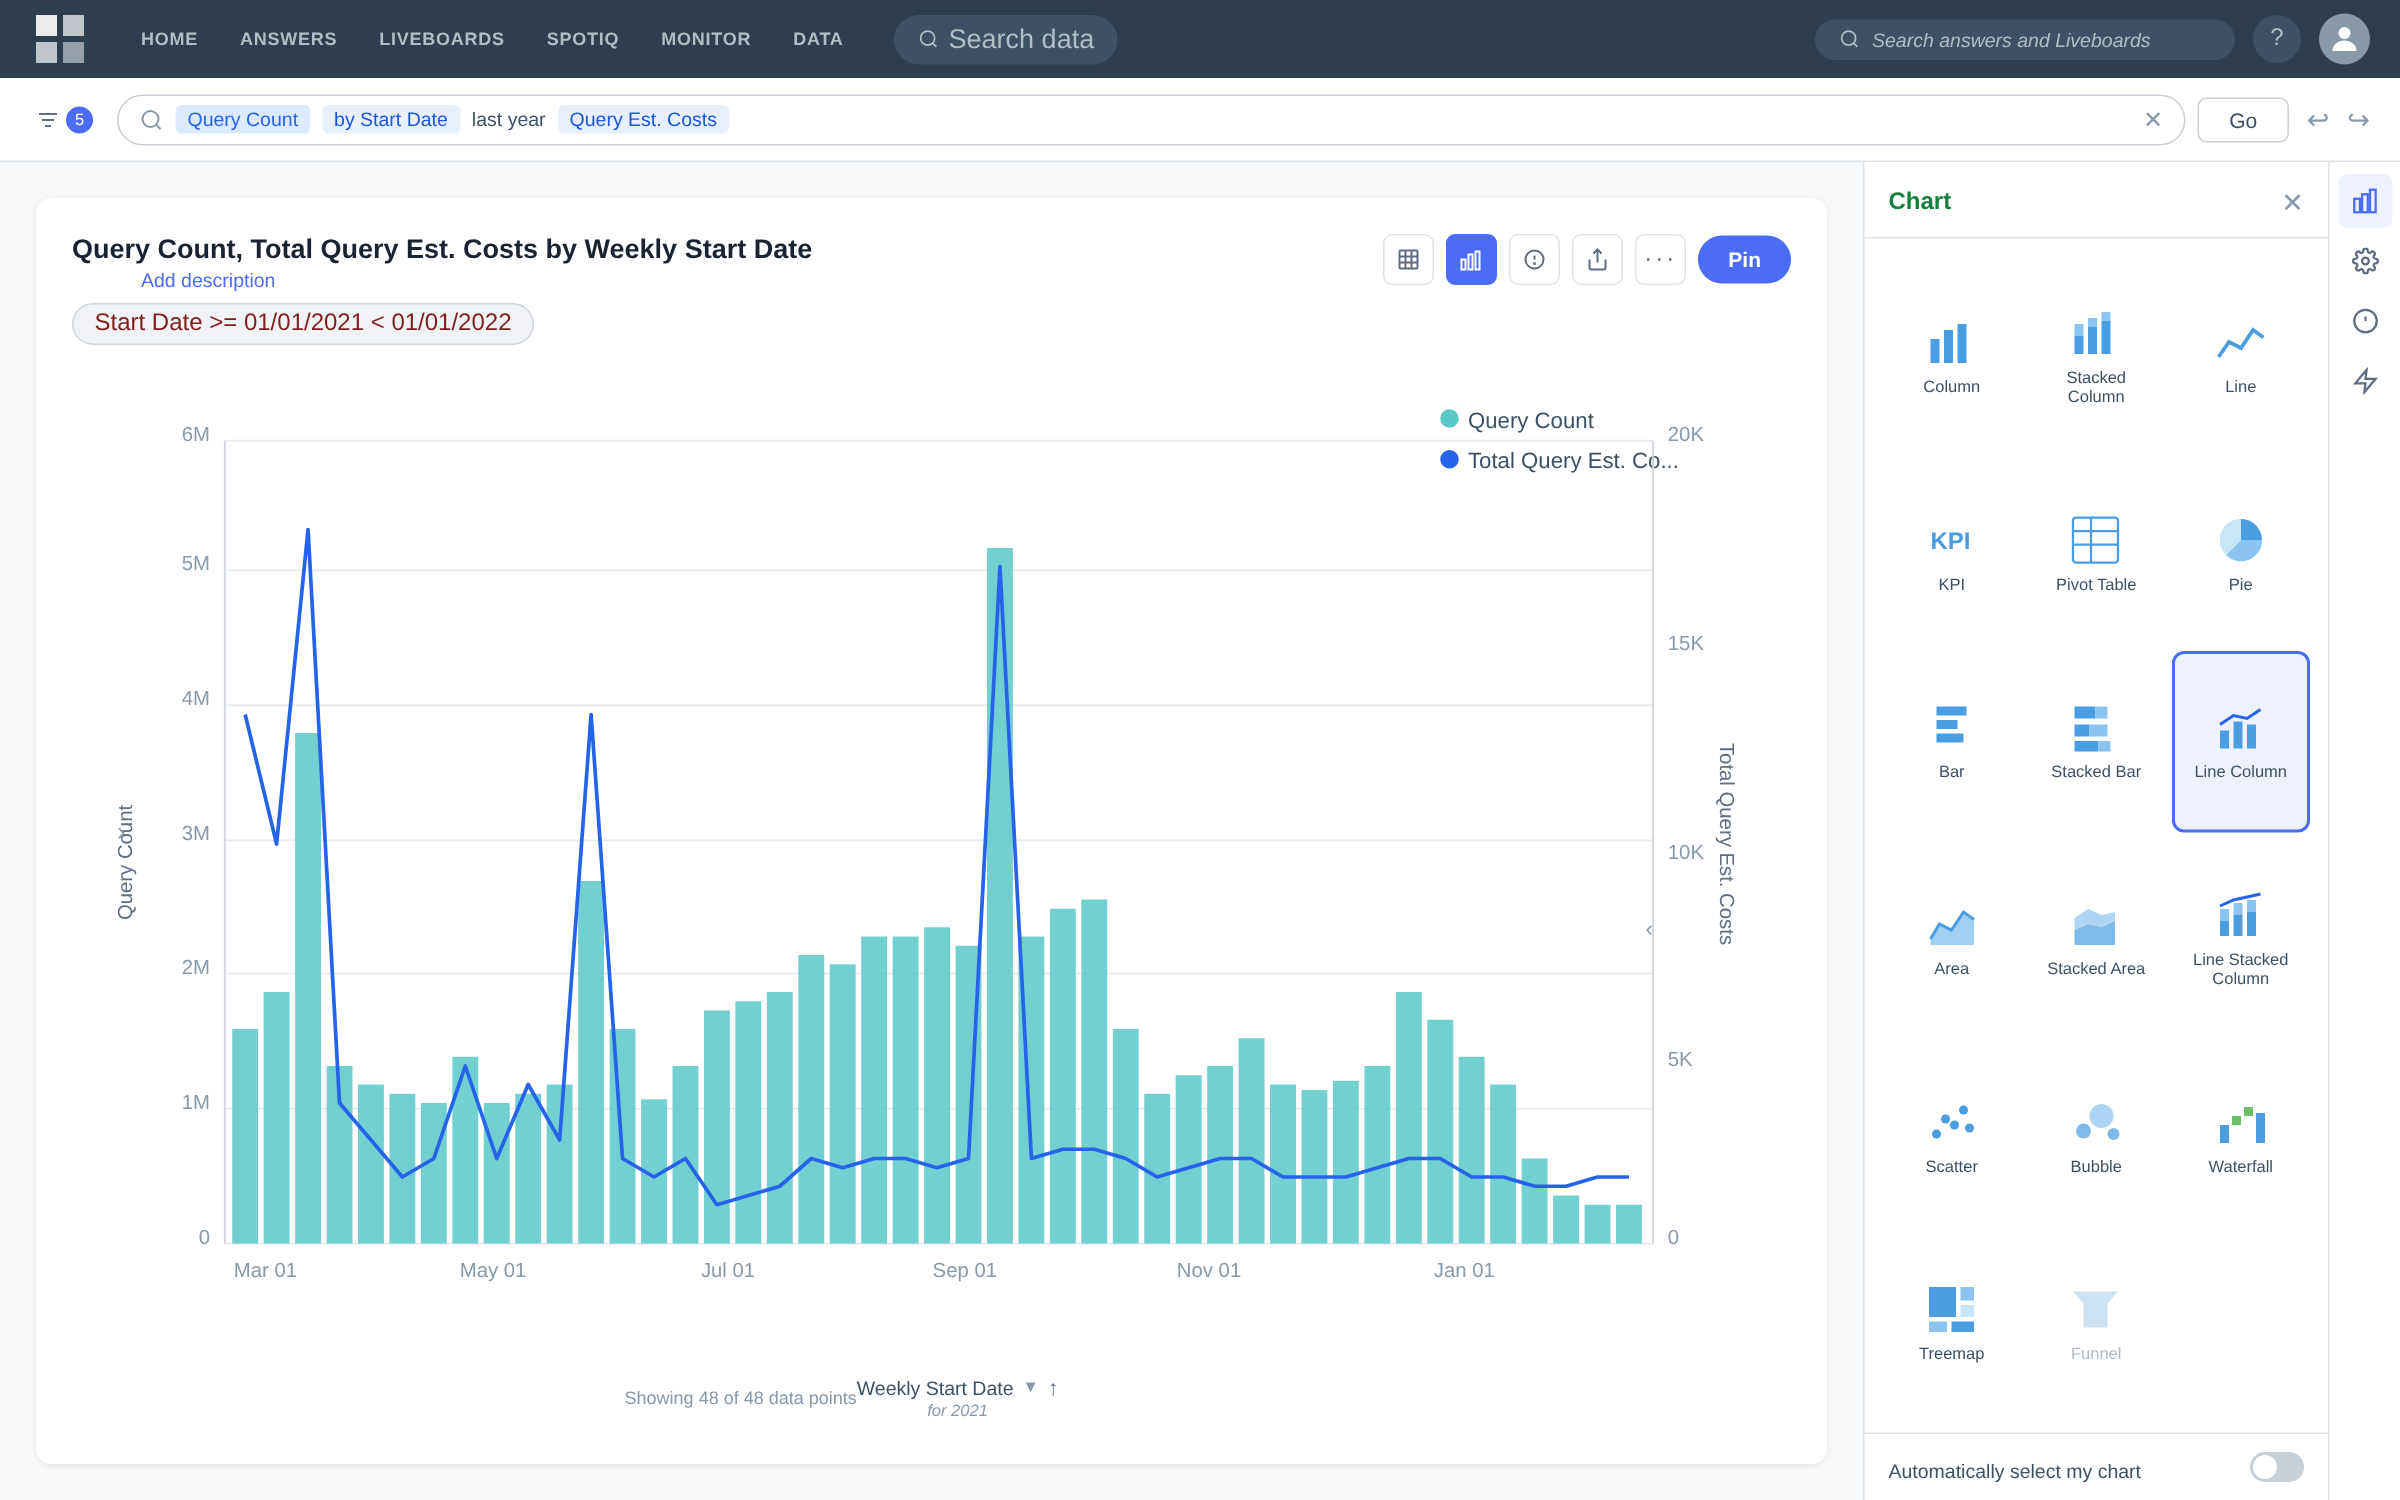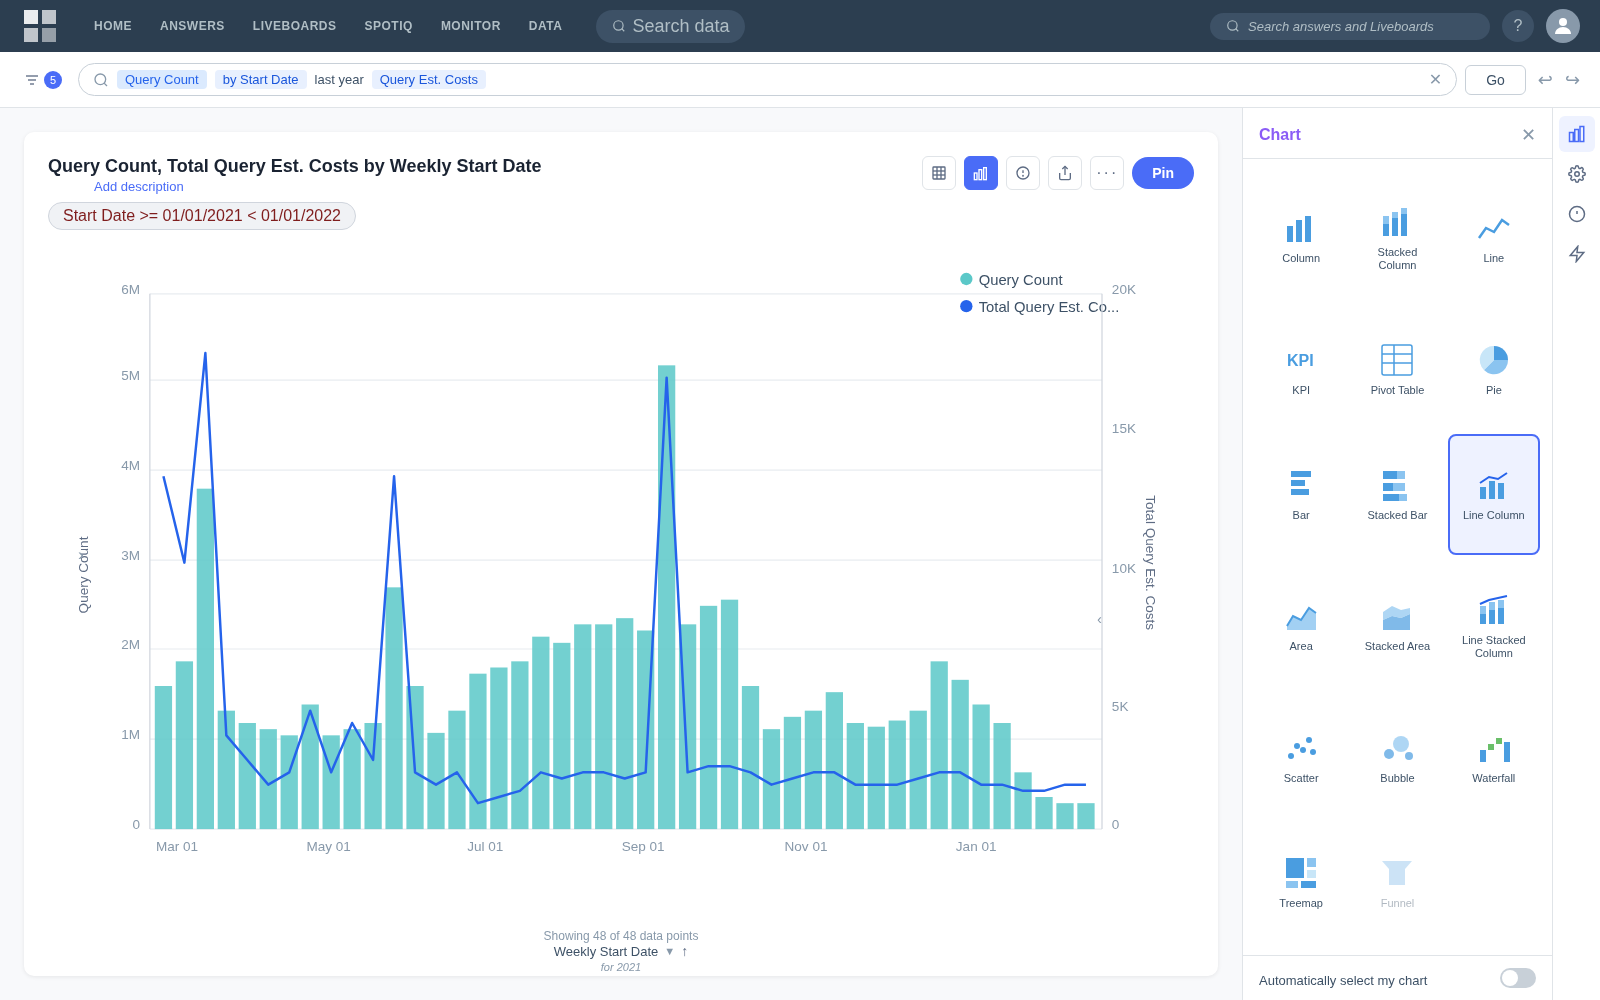--- a/index.html
+++ b/index.html
@@ -267,21 +267,21 @@
     .panel-header {
       display: flex;
       align-items: center;
       justify-content: space-between;
       padding: 16px 16px 12px;
       border-bottom: 1px solid #e0e4e8;
     }
     .panel-title {
       font-size: 16px;
       font-weight: 600;
-      color: #8b5cf6;
+      color: #15803d;
     }
     .panel-close {
       background: none;
       border: none;
       font-size: 18px;
       color: #8899aa;
       cursor: pointer;
     }
     .chart-grid {
       display: grid;
@@ -598,21 +598,21 @@
           <circle cx="730" cy="30" r="5" fill="#5bc8c8"></circle>
           <text x="740" y="35" font-size="12" fill="#3d5166">Query Count</text>
           <circle cx="730" cy="52" r="5" fill="#2563eb"></circle>
           <text x="740" y="57" font-size="12" fill="#3d5166">Total Query Est. Co...</text>
 
           <line x1="68" y1="42" x2="68" y2="476" stroke="#d0d5dd" stroke-width="1"></line>
           <line x1="840" y1="42" x2="840" y2="476" stroke="#d0d5dd" stroke-width="1"></line>
         </svg>
 
         
-        <div style="display:flex;justify-content:center;align-items:center;margin-top:17px;padding:0 68px 0 68px;flex-direction:column;">
+        <div style="display:flex;justify-content:center;align-items:center;margin-top:4px;padding:0 68px 0 68px;">
           <span class="data-points-label">Showing 48 of 48 data points</span>
           <div style="display:flex;flex-direction:column;align-items:center;gap:2px;">
             <div style="display:flex;align-items:center;gap:6px;">
               <span style="font-size:13px;color:#3d5166;font-weight:500;">Weekly Start Date</span>
               <span style="font-size:11px;color:#8899aa;">▼</span>
               <span style="font-size:14px;color:#5e6c84;cursor:pointer;">↑</span>
             </div>
             <span style="font-size:11px;color:#8899aa;font-style:italic;">for 2021</span>
           </div>
           <div style="width:120px;"></div>

